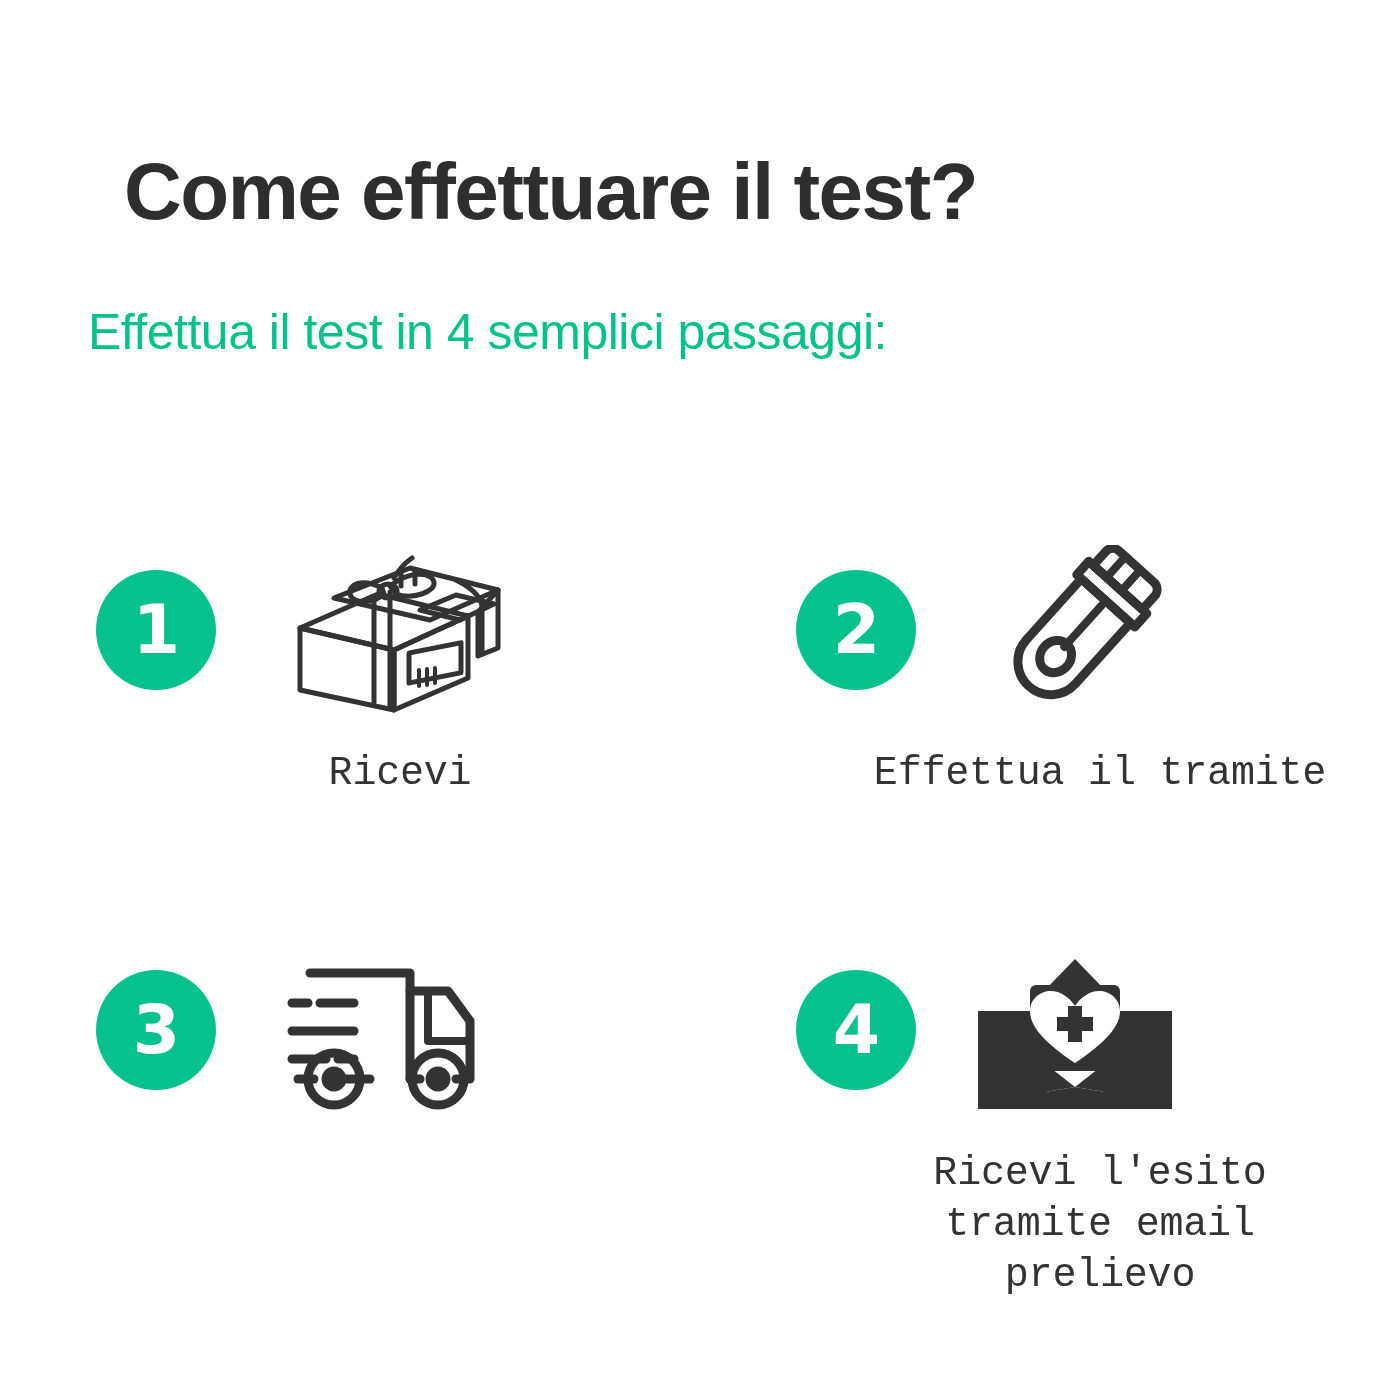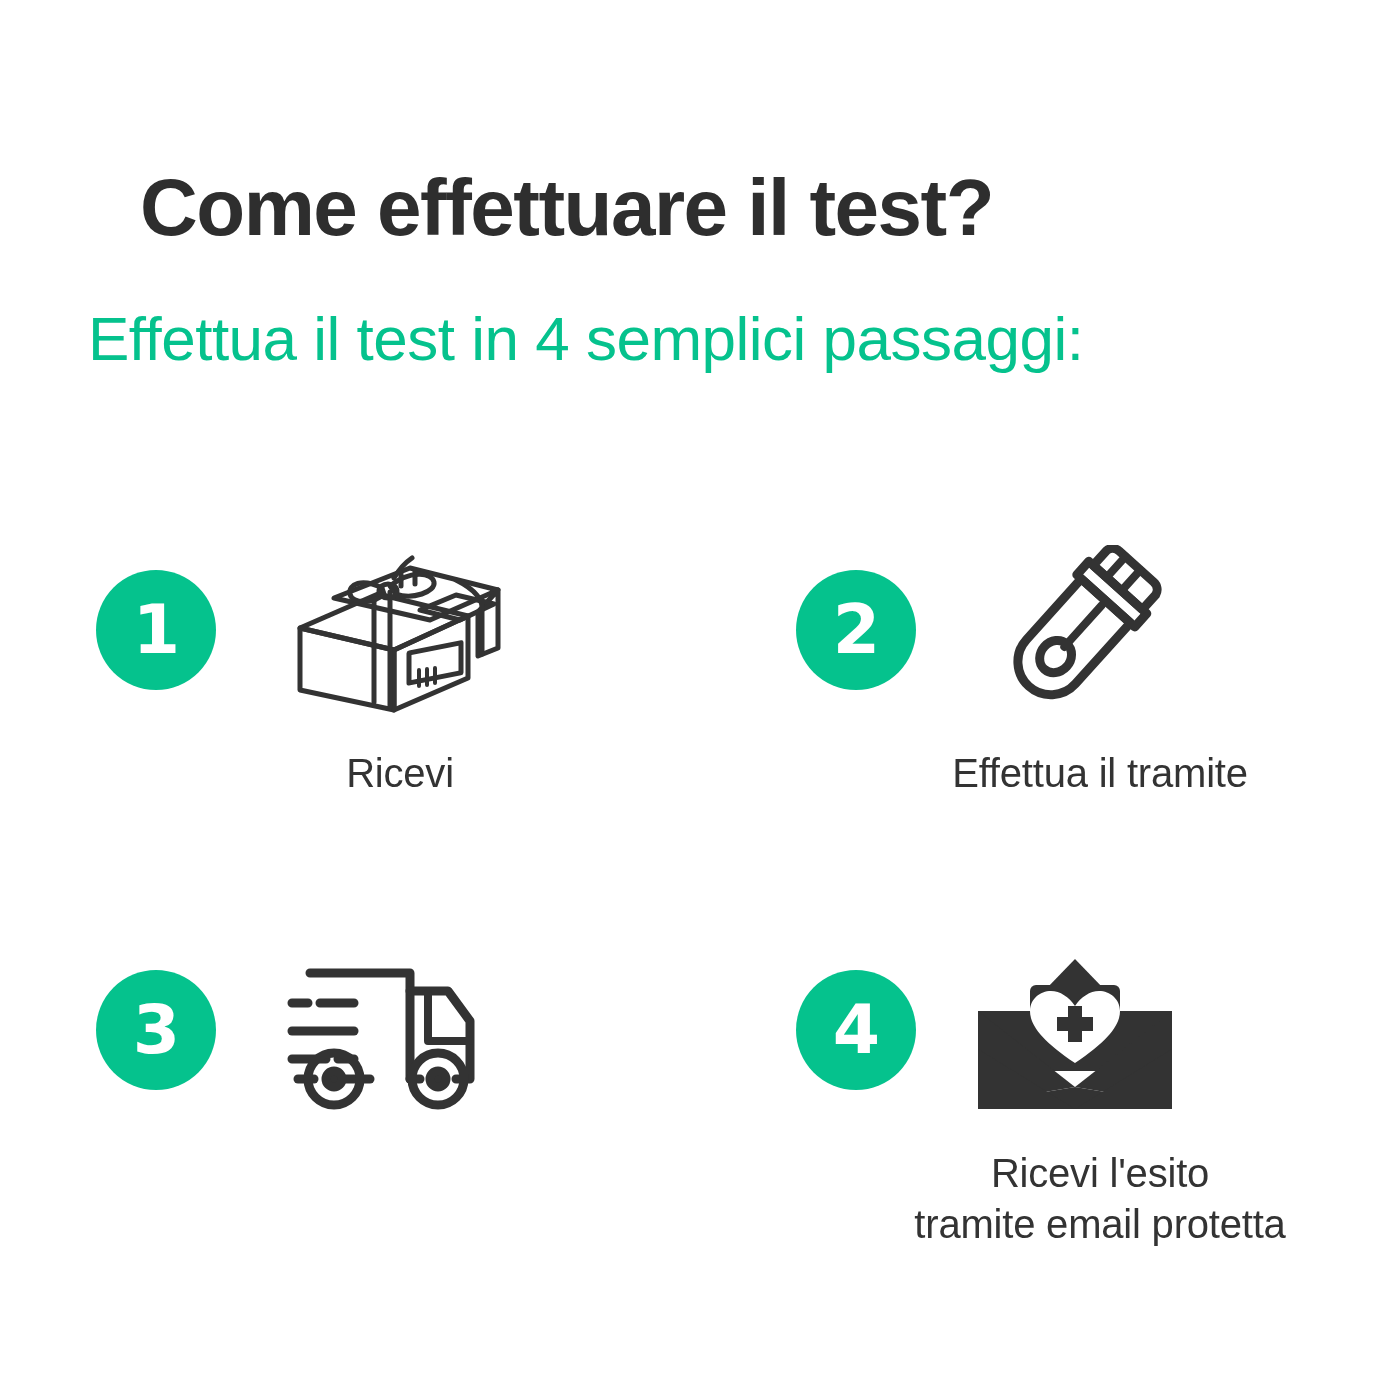--- a/index.html
+++ b/index.html
@@ -27,28 +27,28 @@
     left: 124px;
     top: 150px;
     width: 1200px;
   }
   .title {
     font-size: 80px;
     font-weight: bold;
     color: #2e2e2e;
     letter-spacing: -1.5px;
     line-height: 1.06;
-    margin: 16px;
+    margin: 0;
     white-space: nowrap;
   }
   .subtitle {
     position: absolute;
     left: -36px;
     top: 155px;
-    font-size: 62px;
+    font-size: 50px;
     font-weight: normal;
     color: #05c28d;
     letter-spacing: -0.5px;
     line-height: 1.1;
     margin: 0;
     white-space: nowrap;
   }
 
   
   .steps {
@@ -104,20 +104,21 @@
     position: absolute;
     left: 160px;
     top: 228px;
     width: 480px;
     text-align: center;
     font-size: 40px;
     line-height: 1.28;
     color: #333333;
     font-weight: normal;
     letter-spacing: -0.2px;
+    font-family: Liberation Mono, monospace;
   }
   .step-label span {
     display: block;
   }
 </style>
 </head>
 <body>
 
 <div class="page">
 
@@ -265,18 +266,18 @@
             <path d="M202 58 L105 134 L202 150 Z" fill="#333333"></path>
 
             <path d="M8 150 L105 134 L202 150 L202 156 L8 156 Z" fill="#333333"></path>
 
             <path d="M8 96 L105 156 L202 96 L202 156 L8 156 Z" fill="#333333"></path>
           </svg>
         </div>
       </div>
       <div class="step-label">
         <span>Ricevi l'esito</span>
-        <span>tramite email protetta</span>
+        <span>tramite email prelievo</span>
       </div>
     </div>
 
   </div>
 </div>
 
 </body></html>

